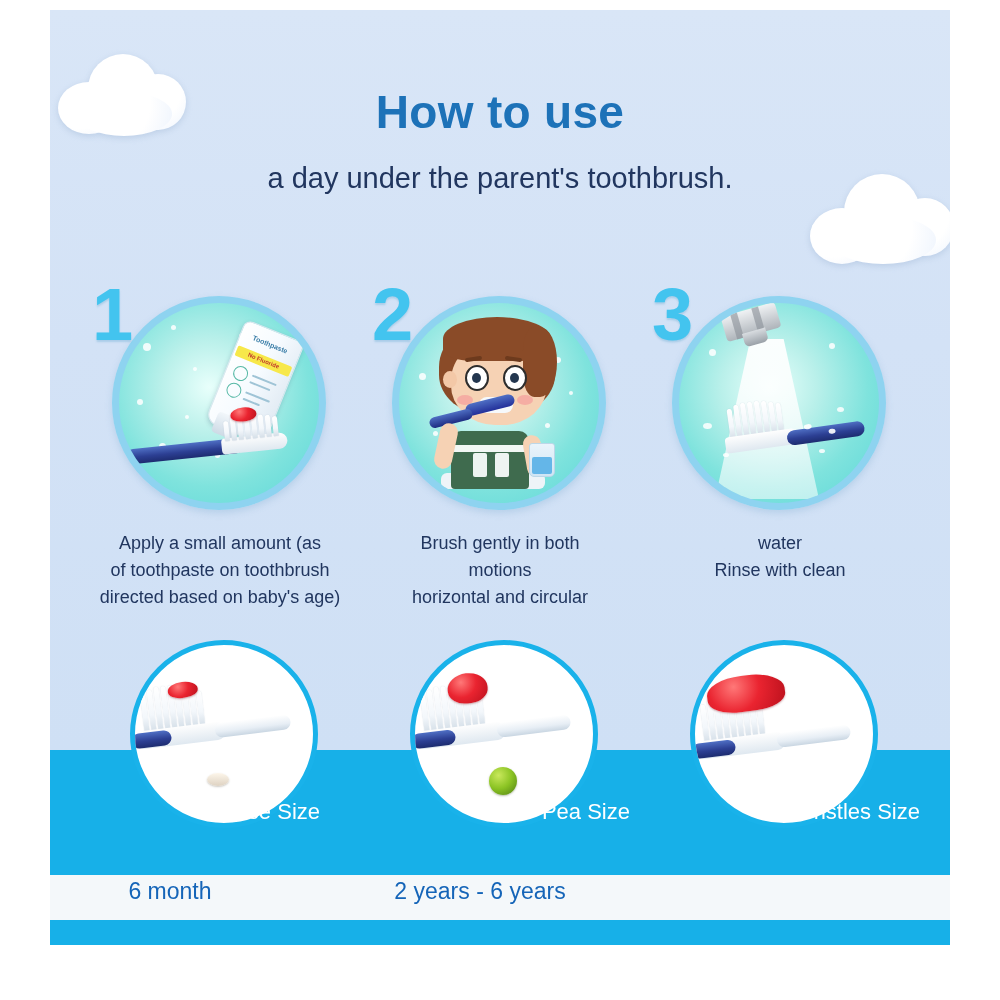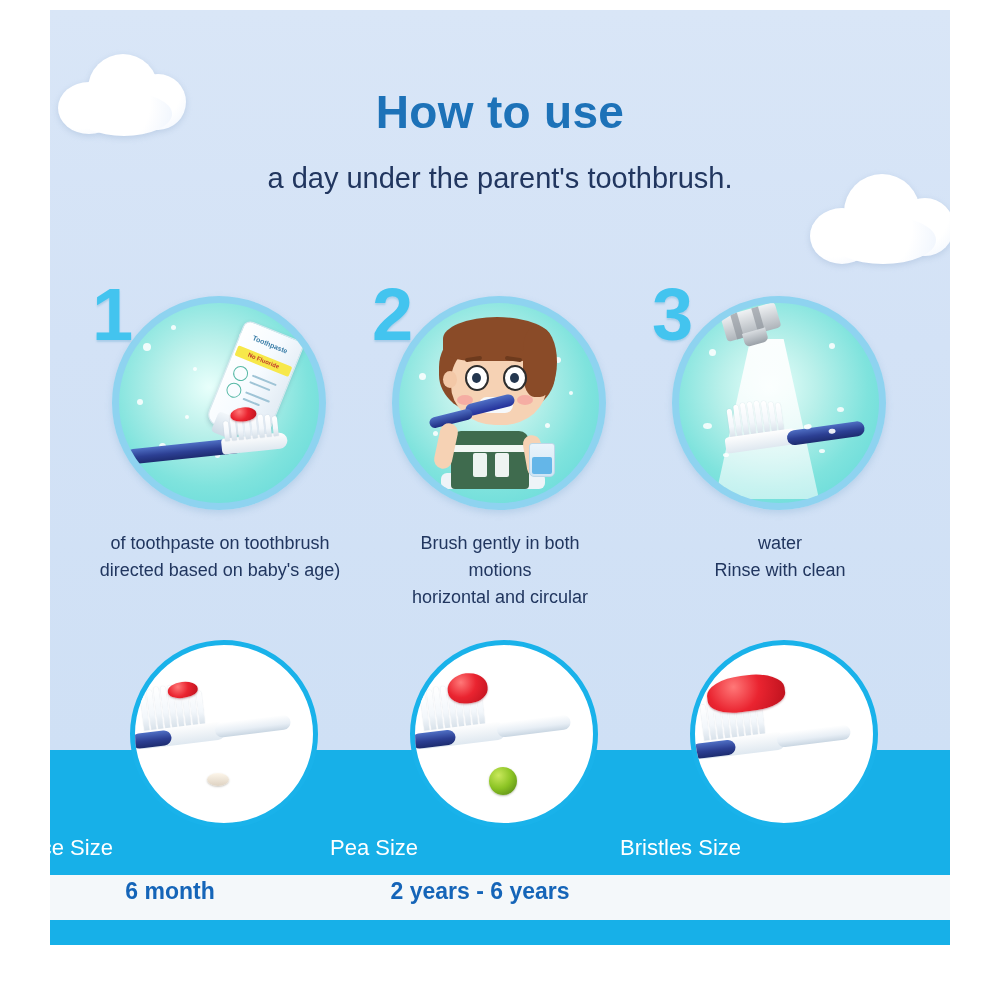--- a/index.html
+++ b/index.html
@@ -122,26 +122,26 @@
   .banner .whiterow{position:absolute;left:0;top:125px;width:900px;height:45px;background:#f4f8fa;}
 
   .sizecircles{position:absolute;left:50px;top:640px;width:900px;height:200px;}
   .scirc{
     position:absolute;top:0;width:178px;height:178px;border-radius:50%;
     background:#ffffff;border:5px solid #19b2ea;overflow:hidden;
   }
   .scirc.c1{left:80px;} .scirc.c2{left:360px;} .scirc.c3{left:640px;}
 
   .sizelabel{
-    position:absolute;top:835px;width:300px;text-align:left;
+    position:absolute;top:799px;width:300px;text-align:right;
     font-size:22px;color:#ffffff;
   }
   .agelabel{
     position:absolute;top:878px;width:300px;text-align:center;
-    font-size:23px;font-weight:bold;color:#1565b8;
+    font-size:23px;font-weight:normal;color:#1565b8;
   }
   .lab1{left:20px;} .lab2{left:330px;} .lab3{left:620px;}
 
   .grain{position:absolute;width:22px;height:13px;border-radius:50%;
     background:linear-gradient(180deg,#fdf6ea,#ded2c2);box-shadow:0 1px 2px rgba(90,80,60,.3);}
   .pea{position:absolute;width:28px;height:28px;border-radius:50%;
     background:radial-gradient(circle at 34% 30%,#c9e85c 0%,#8cc424 48%,#4d7d12 100%);
     box-shadow:0 1px 2px rgba(50,70,10,.35);}
 </style>
 </head>
@@ -209,20 +209,21 @@
                 <span style="height:24px;"></span>
               <span style="height:24px;"></span>
                 <span style="height:23px;"></span>
               <span style="height:22px;"></span>
                 <span style="height:20px;"></span>
             </div>
             <div class="paste" style="left:108px;top:0px;width:26px;height:14px;"></div>
           </div>
         </div>
         <div class="caption">
+          <div>Apply a small amount (as</div>
           <div>of toothpaste on toothbrush</div>
           <div>directed based on baby's age)</div>
         </div>
       </div>
 
       <div class="step s2">
         <div class="num">2</div>
         <div class="circle">
           <span class="spark" style="left:20px;top:70px;width:7px;height:7px;"></span>
           <span class="spark" style="left:156px;top:54px;width:6px;height:6px;"></span>

